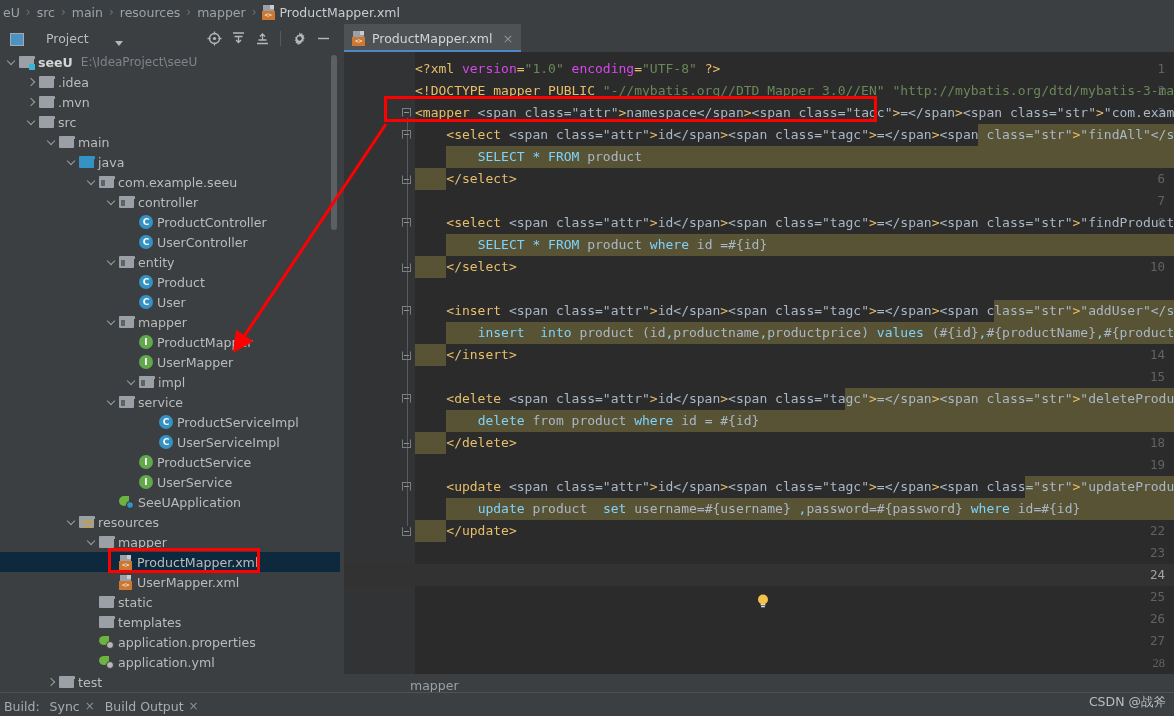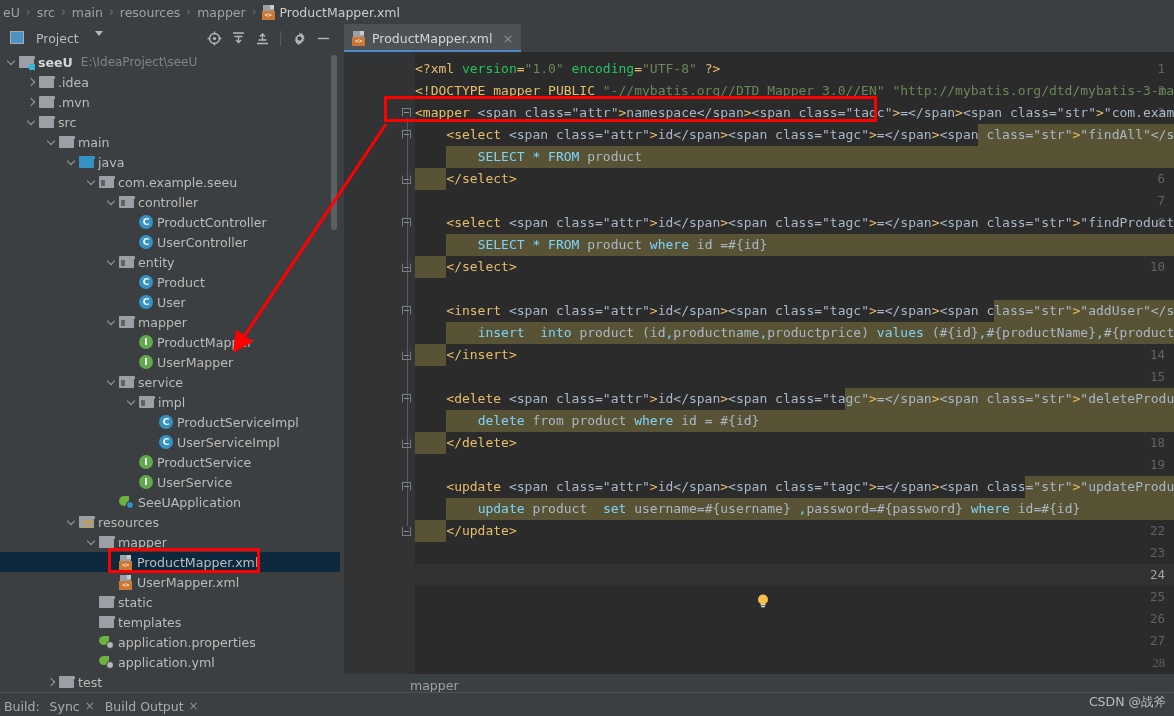--- a/index.html
+++ b/index.html
@@ -36,21 +36,21 @@
     background: #cc7832; color: #ffffff; font-size: 6.5px; line-height: 9px;
     text-align: center; font-family: "DejaVu Sans Mono","Liberation Mono",monospace;
     letter-spacing: -0.5px;
   }
 
   
   .tool-header {
     position: absolute; left: 0; top: 24px; width: 340px; height: 28px;
     background: #3c3f41; display: flex; align-items: center;
   }
-  .tool-title { display:flex; align-items:flex-start; gap:12px; margin-left: 10px; }
+  .tool-title { display:flex; align-items:flex-end; gap:22px; margin-left: 10px; }
   .proj-icon { width: 14px; height: 13px; border: 1.6px solid #a6aaae; background: #4b93c4; }
   .tool-title-text { color: #bbbbbb; font-size: 12.5px; }
   .caret-down {
     width: 0; height: 0; border-left: 4.5px solid transparent;
     border-right: 4.5px solid transparent; border-top: 5px solid #b4b8bb; margin-left: 4px;
   }
   .tool-actions { margin-left: auto; display: flex; align-items: center; gap: 2px; padding-right: 6px; }
   .tbtn { width: 22px; height: 22px; display:flex; align-items:center; justify-content:center; }
   .tsep { width:1px; height:15px; background:#555a5e; margin:0 5px; }
 
@@ -132,21 +132,21 @@
     font-size:12.5px; color:#606366; height:22px; line-height:22px;
   }
   .gutter-line.current { color:#a4a3a3; }
   .current-line-bg { position:absolute; left:0; width:830px; height:22px; background:#323232; }
 
   .code-line {
     position:absolute; left:71px; height:22px; line-height:22px; white-space:pre;
     font-family:"DejaVu Sans Mono","Liberation Mono",monospace; font-size:13px;
   }       
   .tagc  { color:#e8bf6a; }         
-  .attr  { color:#22c55e; }         
+  .attr  { color:#d946ef; }         
   .str   { color:#6a8759; }         
   .kw    { color:#7dd3fc; }         
   .plain { color:#a9b7c6; }
 
   
   .foldm { position:absolute; left:58px; width:11px; height:11px; }
   .foldm .box { width:9px; height:9px; border:1px solid #7a7f82; position:absolute; left:0; top:1px; }
   .foldm .minus { position:absolute; left:2px; top:5px; width:5px; height:1px; background:#8f9498; }
   .foldm.start .box { border-bottom-color: transparent; }
   .foldline { position:absolute; left:62.5px; width:1px; background:#585b5d; }
@@ -378,38 +378,38 @@
         <span class="iicon">I</span>
         <span class="lbl">ProductMapper</span>
       </div>
       <div class="row">
         <span style="display:inline-block;width:126px"></span>
         <span class="arrow"></span>
         <span class="iicon">I</span>
         <span class="lbl">UserMapper</span>
       </div>
       <div class="row">
+        <span style="display:inline-block;width:126px"></span>
+        <span class="arrow down"></span>
+        <span class="ficon">
+          <span class="tab"></span>
+          <span class="body"></span>
+          <span class="pkg"></span>
+        </span>
+        <span class="lbl">impl</span>
+      </div>
+      <div class="row">
         <span style="display:inline-block;width:106px"></span>
         <span class="arrow down"></span>
         <span class="ficon">
           <span class="tab"></span>
           <span class="body"></span>
           <span class="pkg"></span>
         </span>
         <span class="lbl">service</span>
-      </div>
-      <div class="row">
-        <span style="display:inline-block;width:126px"></span>
-        <span class="arrow down"></span>
-        <span class="ficon">
-          <span class="tab"></span>
-          <span class="body"></span>
-          <span class="pkg"></span>
-        </span>
-        <span class="lbl">impl</span>
       </div>
       <div class="row">
         <span style="display:inline-block;width:146px"></span>
         <span class="arrow"></span>
         <span class="cicon">C</span>
         <span class="lbl">ProductServiceImpl</span>
       </div>
       <div class="row">
         <span style="display:inline-block;width:146px"></span>
         <span class="arrow"></span>

